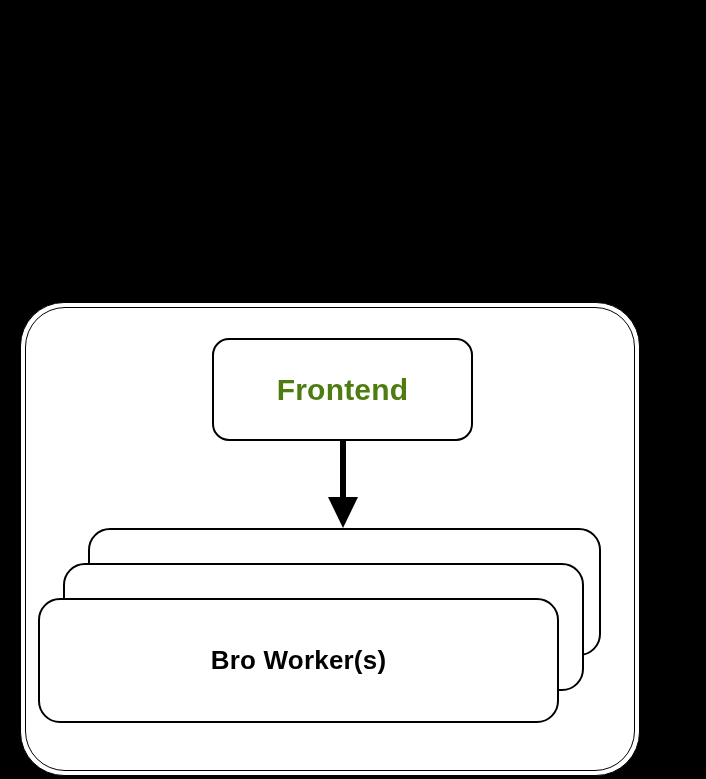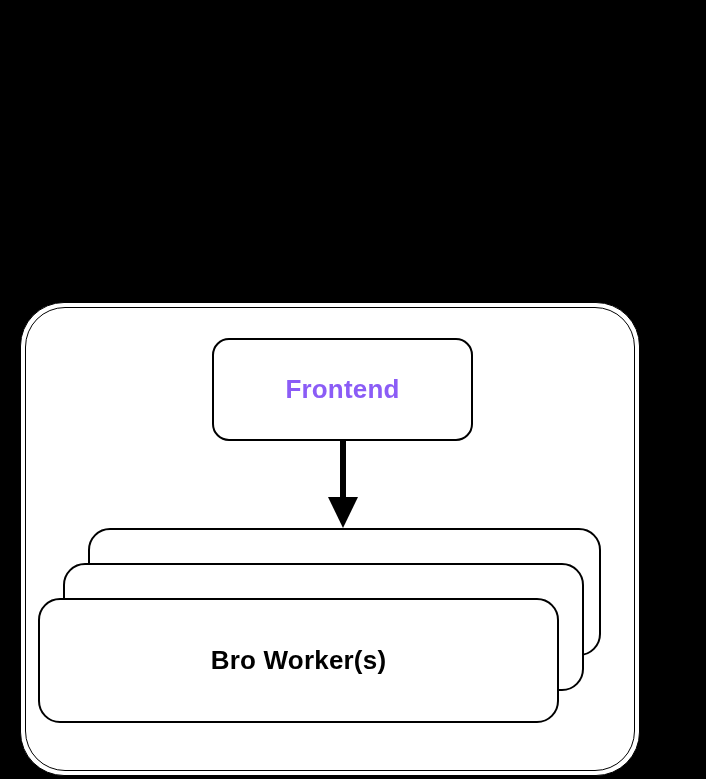--- a/index.html
+++ b/index.html
@@ -54,23 +54,23 @@
     height: 103px;
     background: #ffffff;
     border: 2.4px solid #000000;
     border-radius: 17px;
     box-sizing: border-box;
     display: flex;
     align-items: center;
     justify-content: center;
   }
   .node-frontend .label {
-    font-size: 26px;
+    font-size: 30px;
     font-weight: bold;
-    color: #8b5cf6;
+    color: #4d7c0f;
     letter-spacing: 0.2px;
     white-space: nowrap;
   }
 
   
   .edge-in {
     position: absolute;
     left: 340px;
     top: 296px;
     width: 6px;

